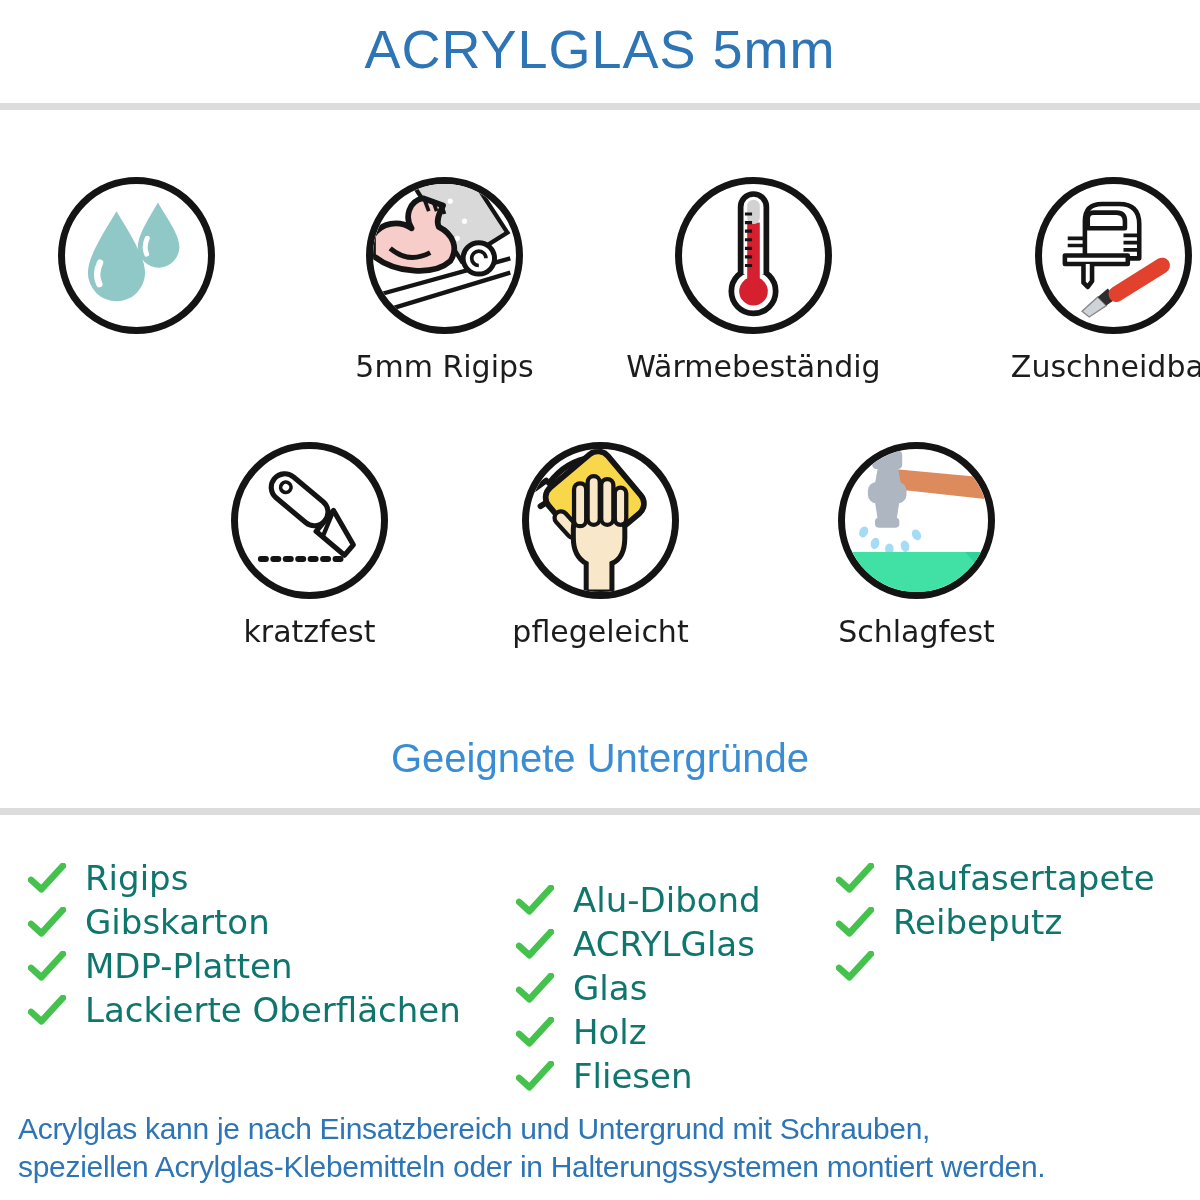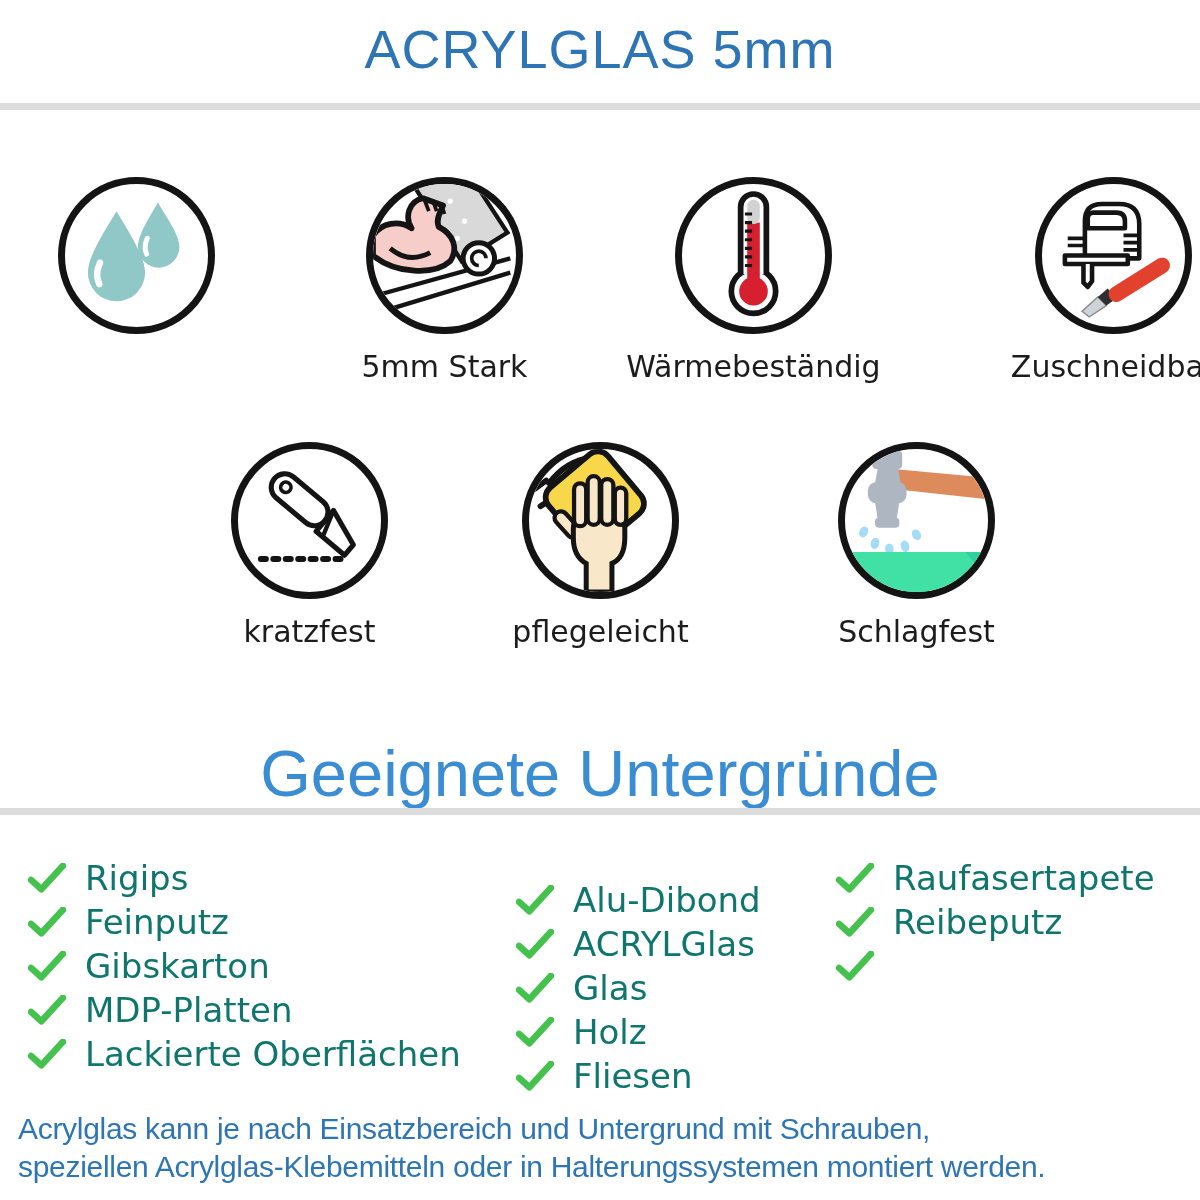--- a/index.html
+++ b/index.html
@@ -11,21 +11,21 @@
   .bar1{top:103px;} .bar2{top:808px;}
   .feat{position:absolute;width:157px;}
   .row1{top:177px;} .row2{top:442px;}
   .circle{width:143px;height:143px;border:7px solid #141414;border-radius:50%;
           background:#fff;overflow:hidden;}
   .circle svg{display:block;width:100%;height:100%;}
   .feat-label{position:absolute;top:172px;left:50%;transform:translateX(-50%);
               white-space:nowrap;font-family:"DejaVu Sans",sans-serif;
               font-size:30px;color:#1c1c1c;}
   .sec-title{position:absolute;top:736px;left:0;width:1200px;text-align:center;
-             font-size:65px;font-weight:500;color:var(--section-blue);}
+             font-size:40px;font-weight:500;color:var(--section-blue);}
   .col{position:absolute;top:856px;}
   .col1{left:28px;} .col2{left:516px;margin-top:22px;} .col3{left:836px;text-align:right;}
   .check-row{display:flex;align-items:center;height:44px;}
   .check{width:38px;height:30px;flex:0 0 38px;margin-right:19px;}
   .check-label{font-family:"DejaVu Sans",sans-serif;font-size:34px;color:#0f766e;
                white-space:nowrap;}
   .footer{position:absolute;top:1110px;left:18px;width:1160px;
           font-size:30px;line-height:38px;color:var(--footer-blue);letter-spacing:-0.3px;}
 </style>
 </head>
@@ -58,21 +58,21 @@
         <path d="M10,88 L96,62" stroke="#141414" stroke-width="3" fill="none"></path>
         <circle cx="74" cy="52" r="11" fill="#fff" stroke="#141414" stroke-width="3.5"></circle>
         <path d="M79,52 a5,5 0 1 0 -5,5" fill="none" stroke="#141414" stroke-width="2.6"></path>
         <g stroke="#141414" stroke-linejoin="round">
           <path d="M0,36 C6,27 18,25 27,31 C22,23 25,12 35,10 L49,15 C46,21 44,26 46,30 C56,35 60,45 54,54 C43,64 16,63 0,50 Z" fill="#f6cdc9" stroke-width="4"></path>
           <path d="M12,45 q13,11 28,3" fill="none" stroke-width="3.5"></path>
           <path d="M36,11 l3,8 M42,12 l2.5,7 M48,15 l2,6" fill="none" stroke-width="2.6"></path>
         </g>
       </svg>
     </div>
-    <div class="feat-label">5mm Stark</div>
+    <div class="feat-label">5mm Rigips</div>
   </div>
 
   <div class="feat row1" style="left:675px">
     <div class="circle">
       <svg viewBox="0 0 100 100">
         <circle cx="50" cy="75" r="15.5" fill="#fff" stroke="#141414" stroke-width="4"></circle>
         <path d="M41,63 V16 a9,9 0 0 1 18,0 V63" fill="#fff" stroke="#141414" stroke-width="4"></path>
         <circle cx="50" cy="75" r="10" fill="#d6202f"></circle>
         <rect x="45.6" y="27" width="8.8" height="49" fill="#d6202f"></rect>
         <rect x="45.6" y="11" width="8.8" height="17" rx="4.4" fill="#d2d2d2"></rect>
@@ -185,26 +185,20 @@
     <div class="check-row">
       <svg class="check" viewBox="0 0 40 32">
           <path d="M3,18 L14,28 L37,3" fill="none" style="stroke:var(--check-green)" stroke-width="7" stroke-linecap="round" stroke-linejoin="round"></path>
         </svg>
       <span class="check-label">Rigips</span>
     </div>
     <div class="check-row">
       <svg class="check" viewBox="0 0 40 32">
           <path d="M3,18 L14,28 L37,3" fill="none" style="stroke:var(--check-green)" stroke-width="7" stroke-linecap="round" stroke-linejoin="round"></path>
         </svg>
-      <span class="check-label">Feinputz</span>
-    </div>
-    <div class="check-row">
-      <svg class="check" viewBox="0 0 40 32">
-          <path d="M3,18 L14,28 L37,3" fill="none" style="stroke:var(--check-green)" stroke-width="7" stroke-linecap="round" stroke-linejoin="round"></path>
-        </svg>
       <span class="check-label">Gibskarton</span>
     </div>
     <div class="check-row">
       <svg class="check" viewBox="0 0 40 32">
           <path d="M3,18 L14,28 L37,3" fill="none" style="stroke:var(--check-green)" stroke-width="7" stroke-linecap="round" stroke-linejoin="round"></path>
         </svg>
       <span class="check-label">MDP-Platten</span>
     </div>
     <div class="check-row">
       <svg class="check" viewBox="0 0 40 32">

